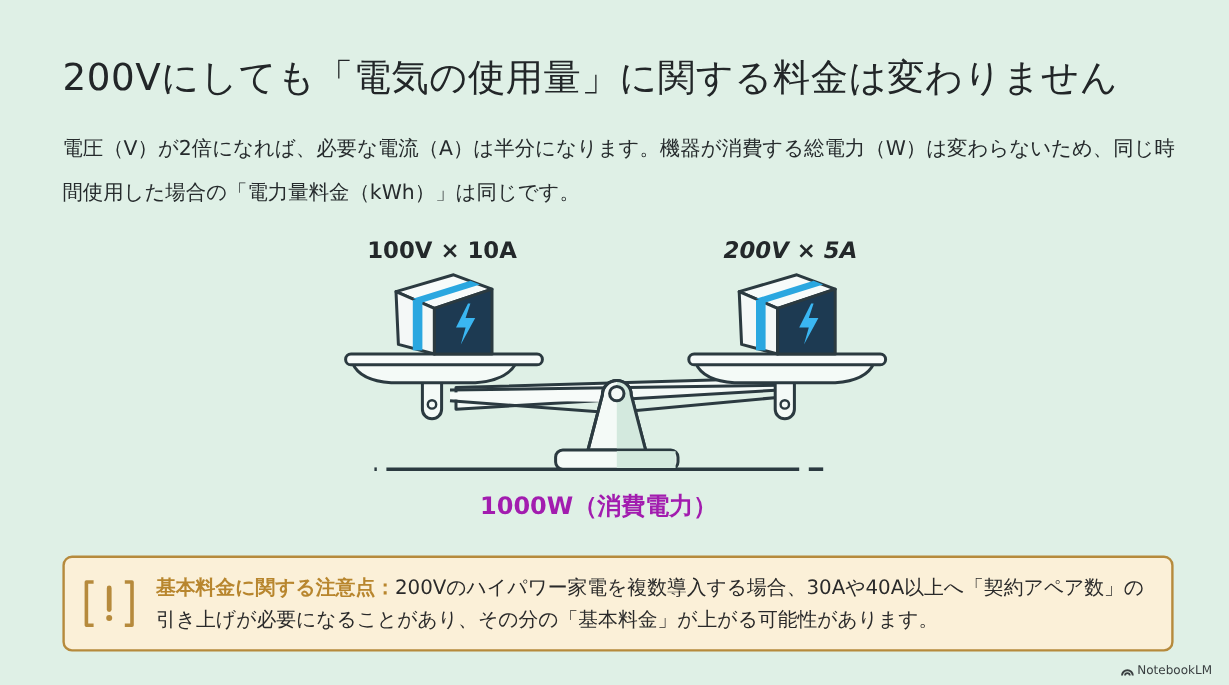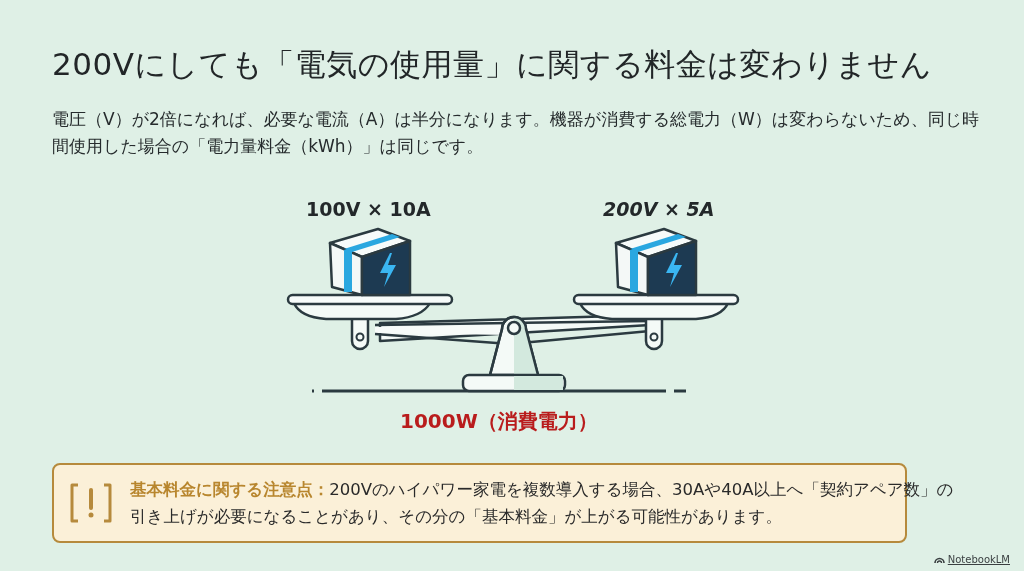--- a/index.html
+++ b/index.html
@@ -9,49 +9,49 @@
     font-family: "DejaVu Sans", "Liberation Sans", sans-serif;
     color: #1f2426;
   }
   .title {
     position: absolute; left: 52px; top: 44px; width: 940px;
     font-size: 31px; font-weight: normal; letter-spacing: 0.5px;
     color: #222628; white-space: nowrap;
   }
   .desc {
     position: absolute; left: 52px; top: 106px; width: 930px;
-    font-size: 17px; line-height: 27px; color: #262b2d;
+    font-size: 17px; line-height: 37px; color: #262b2d;
   }
   .eq-label {
     position: absolute; font-size: 19px; font-weight: bold; color: #23282a;
     white-space: nowrap;
   }
   .eq-left { left: 306px; top: 198px; }
   .eq-right { left: 603px; top: 198px; font-style: italic; }
   .scale-svg { position: absolute; left: 270px; top: 215px; }
   .watt-label {
     position: absolute; left: 400px; top: 408px; font-size: 20px; font-weight: bold;
-    color: #b91c1c; white-space: nowrap;
+    color: #a21caf; white-space: nowrap;
   }
   .notice {
-    position: absolute; left: 52px; top: 463px; width: 855px; height: 80px;
+    position: absolute; left: 52px; top: 463px; width: 926px; height: 80px;
     background: #fbf0d8; border: 2px solid #b68a3c; border-radius: 8px;
     box-sizing: border-box;
   }
   .notice-icon {
     position: absolute; left: 14px; top: 17px; width: 46px; height: 42px;
   }
   .notice-text {
     position: absolute; left: 76px; top: 11px; width: 830px;
     font-size: 16.5px; line-height: 27px; color: #2a2a2a;
   }
   .notice-heading { color: #b8862e; font-weight: bold; }
   .brand {
     position: absolute; right: 14px; bottom: 6px; font-size: 10px;
-    color: #3a3f41; display: flex; align-items: center; gap: 3px; text-decoration: underline;
+    color: #3a3f41; display: flex; align-items: center; gap: 3px;
   }
 </style>
 </head>
 <body>
 
 <div class="title">200Vにしても「電気の使用量」に関する料金は変わりません</div>
 <div class="desc">電圧（V）が2倍になれば、必要な電流（A）は半分になります。機器が消費する総電力（W）は変わらないため、同じ時間使用した場合の「電力量料金（kWh）」は同じです。</div>
 
 <div class="eq-label eq-left">100V × 10A</div>
 <div class="eq-label eq-right">200V × 5A</div>

